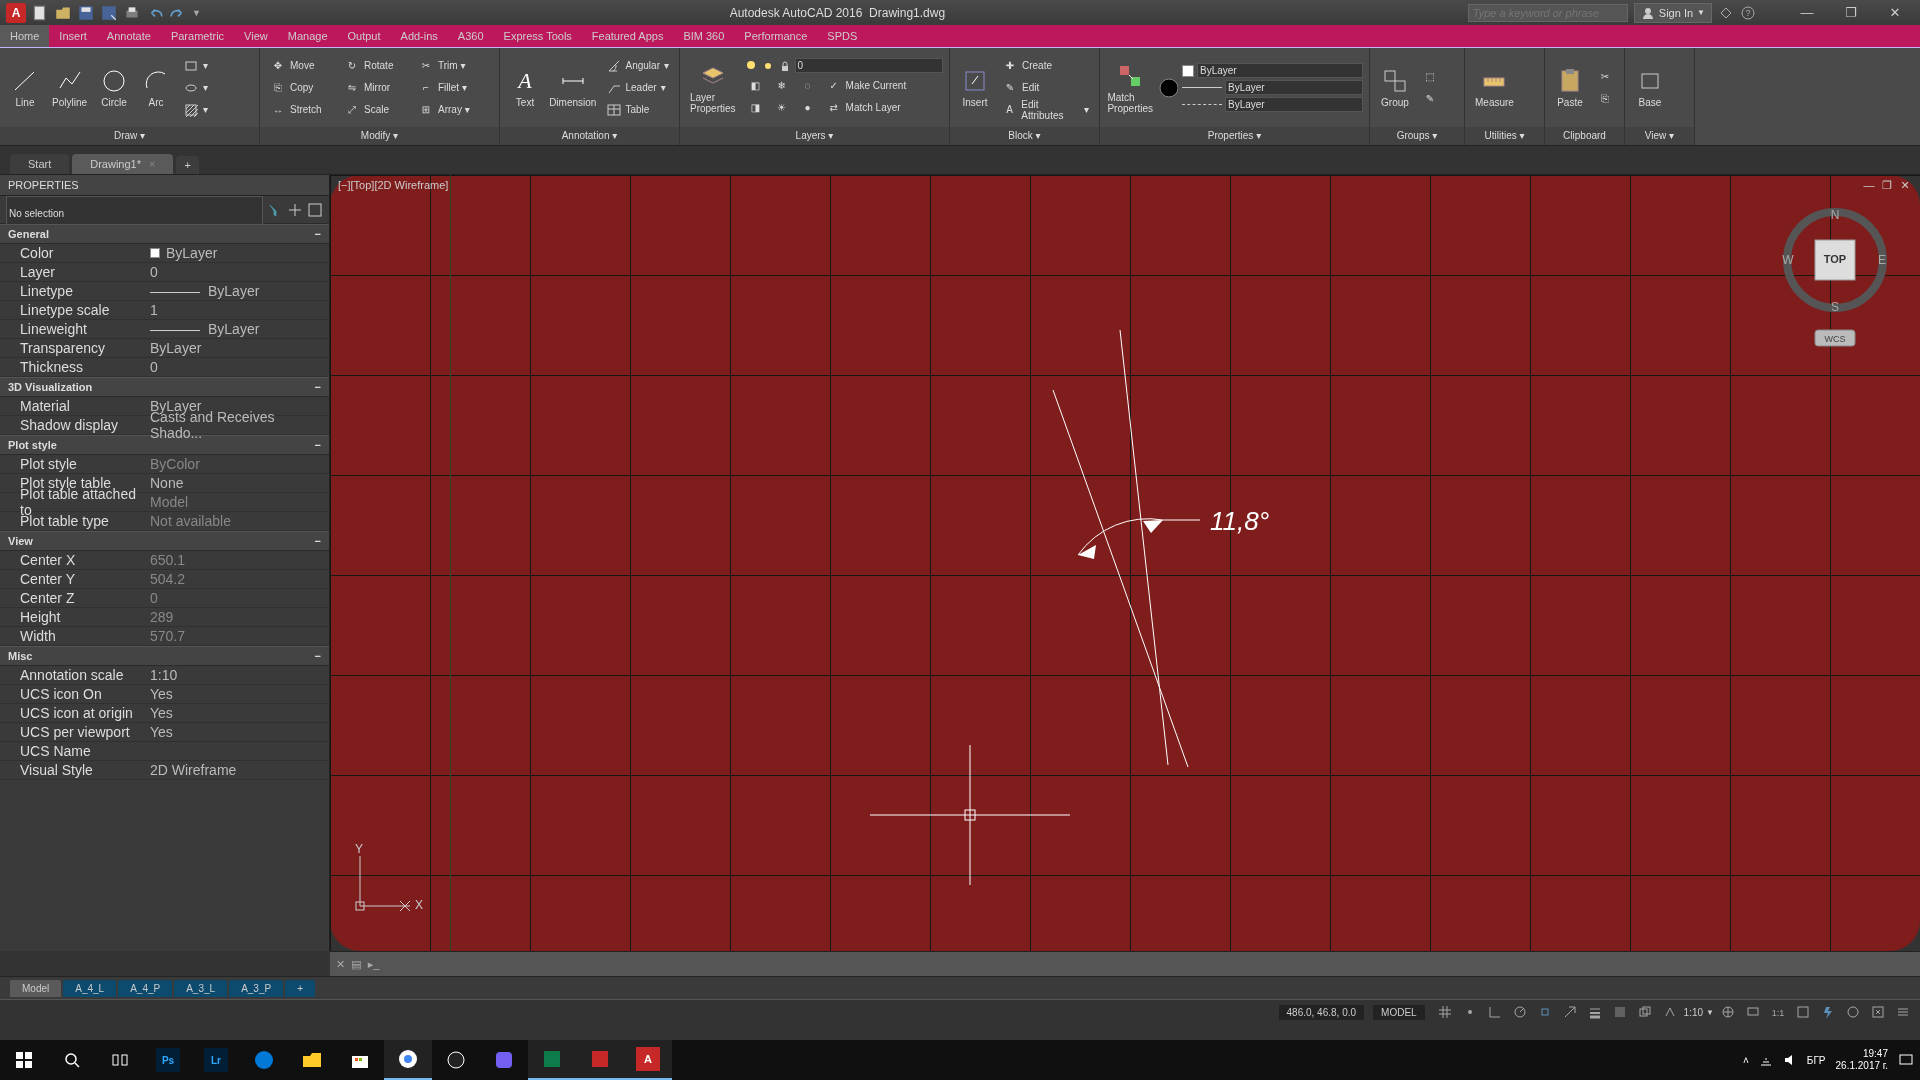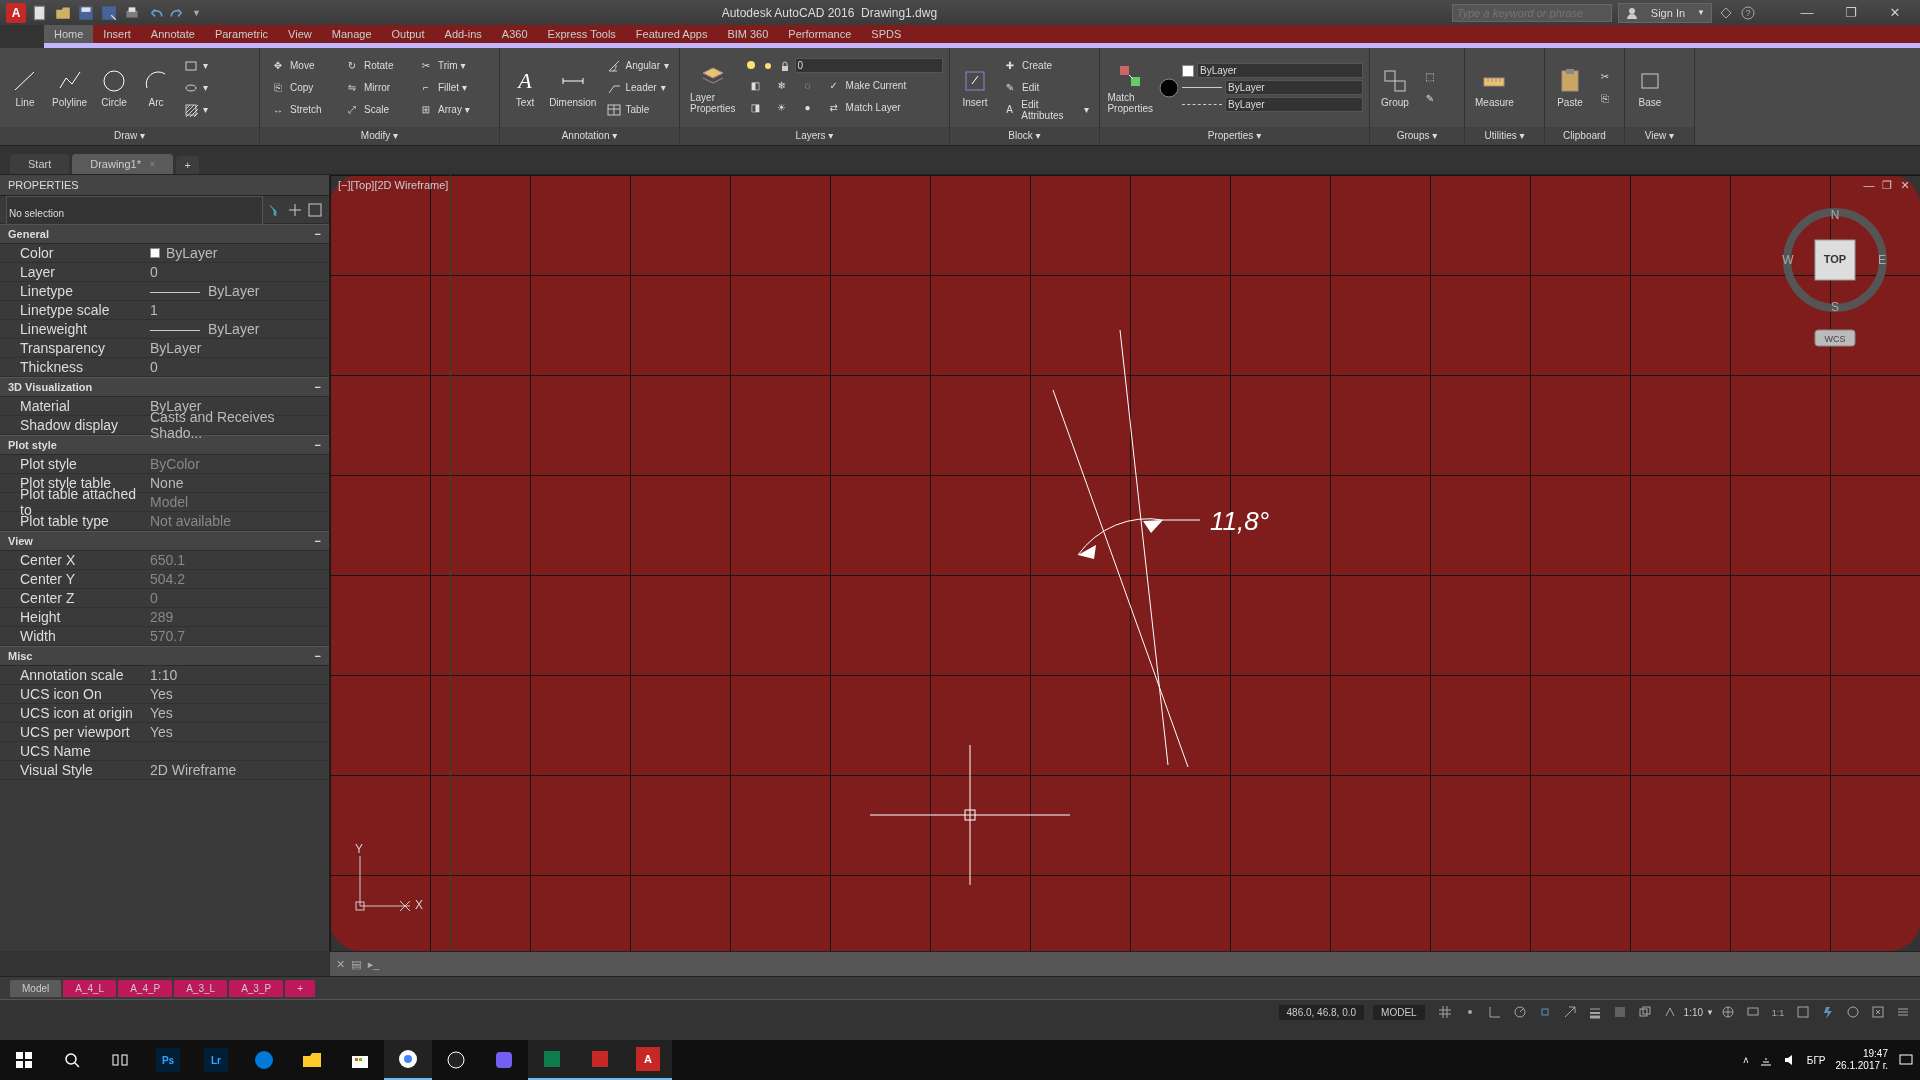--- a/index.html
+++ b/index.html
@@ -6,25 +6,25 @@
 body { background: #333; color: #ccc; font-size: 11px; overflow: hidden; width: 1920px; height: 1080px; position: relative; }
 
 
 .title-bar { height: 25px; background: linear-gradient(#4a4a4a,#3a3a3a); display: flex; align-items: center; }
 .title-bar .qat { display: flex; align-items: center; gap: 5px; padding: 0 6px; }
 .title-bar .app-icon { width: 20px; height: 20px; background: #c62828; border-radius: 2px; display: flex; align-items: center; justify-content: center; color: #fff; font-weight: bold; font-size: 12px; }
 .title-bar .qat-btn { width: 18px; height: 18px; cursor: pointer; opacity: .85; }
 .title-center { flex: 1; text-align: center; font-size: 12px; color: #ddd; }
 .title-right { display: flex; align-items: center; gap: 6px; padding-right: 6px; }
 .title-right input { background: #555; border: 1px solid #666; color: #bbb; font-size: 11px; padding: 2px 4px; width: 160px; font-style: italic; }
-.signin { background: #555; border: 1px solid #666; padding: 2px 6px; color: #ddd; display: flex; align-items: center; gap: 12px; }
+.signin { background: #555; border: 1px solid #666; padding: 2px 6px; color: #ddd; display: flex; align-items: center; gap: 4px; }
 .win-btn { width: 38px; height: 22px; display: flex; align-items: center; justify-content: center; color: #ccc; font-size: 13px; }
 
 
-.menu-bar { height: 23px; background: #7f1d1d; display: flex; align-items: stretch; border-bottom: 5px solid #c4b5fd; margin-left: 44px; }
+.menu-bar { height: 23px; background: #be185d; display: flex; align-items: stretch; border-bottom: 1px solid #c4b5fd; }
 .menu-item { padding: 0 10px; display: flex; align-items: center; color: #ccc; font-size: 11px; cursor: pointer; }
 .menu-item.active { background: #5a5a5a; }
 
 
 .ribbon { height: 98px; background: #4a4a4a; display: flex; border-bottom: 1px solid #222; }
 .panel { border-right: 1px solid #333; display: flex; flex-direction: column; justify-content: space-between; }
 .panel-body { flex: 1; display: flex; align-items: center; padding: 3px 6px; gap: 4px; }
 .panel-title { height: 18px; background: #424242; color: #ddd; text-align: center; font-size: 10px; line-height: 18px; }
 .big-btn { display: flex; flex-direction: column; align-items: center; justify-content: center; gap: 2px; padding: 2px 4px; cursor: pointer; min-width: 38px; }
 .big-btn .bi { width: 28px; height: 28px; display: flex; align-items: center; justify-content: center; }
@@ -62,21 +62,21 @@
 .viewcube { position: absolute; top: 30px; right: 30px; width: 110px; height: 150px; }
 .ucs { position: absolute; bottom: 30px; left: 15px; }
 .crosshair { position: absolute; pointer-events: none; }
 
 
 .cmd-line { height: 25px; background: #555; display: flex; align-items: center; padding: 0 6px; gap: 6px; border-top: 1px solid #222; margin-left: 330px; }
 .cmd-line input { flex: 1; background: #fff; border: 1px solid #999; padding: 2px 6px; font-size: 11px; font-style: italic; color: #888; }
 
 
 .layout-tabs { height: 23px; background: #3a3a3a; display: flex; align-items: center; padding-left: 10px; gap: 2px; border-top: 1px solid #222; }
-.layout-tab { padding: 3px 12px; background: #be185d; color: #ccc; font-size: 10px; cursor: pointer; border-radius: 2px 2px 0 0; }
+.layout-tab { padding: 3px 12px; background: #0c4a6e; color: #ccc; font-size: 10px; cursor: pointer; border-radius: 2px 2px 0 0; }
 .layout-tab.active { background: #5a5a5a; }
 
 
 .status-bar { height: 25px; background: #333; display: flex; align-items: center; border-top: 1px solid #555; }
 .status-left { flex: 1; }
 .status-right { display: flex; align-items: center; gap: 3px; padding-right: 6px; font-size: 10px; color: #ccc; }
 .coord { background: #222; padding: 2px 8px; margin-right: 6px; }
 .sb-btn { width: 22px; height: 20px; display: flex; align-items: center; justify-content: center; cursor: pointer; }
 .sb-btn svg { opacity: .75; }
 

